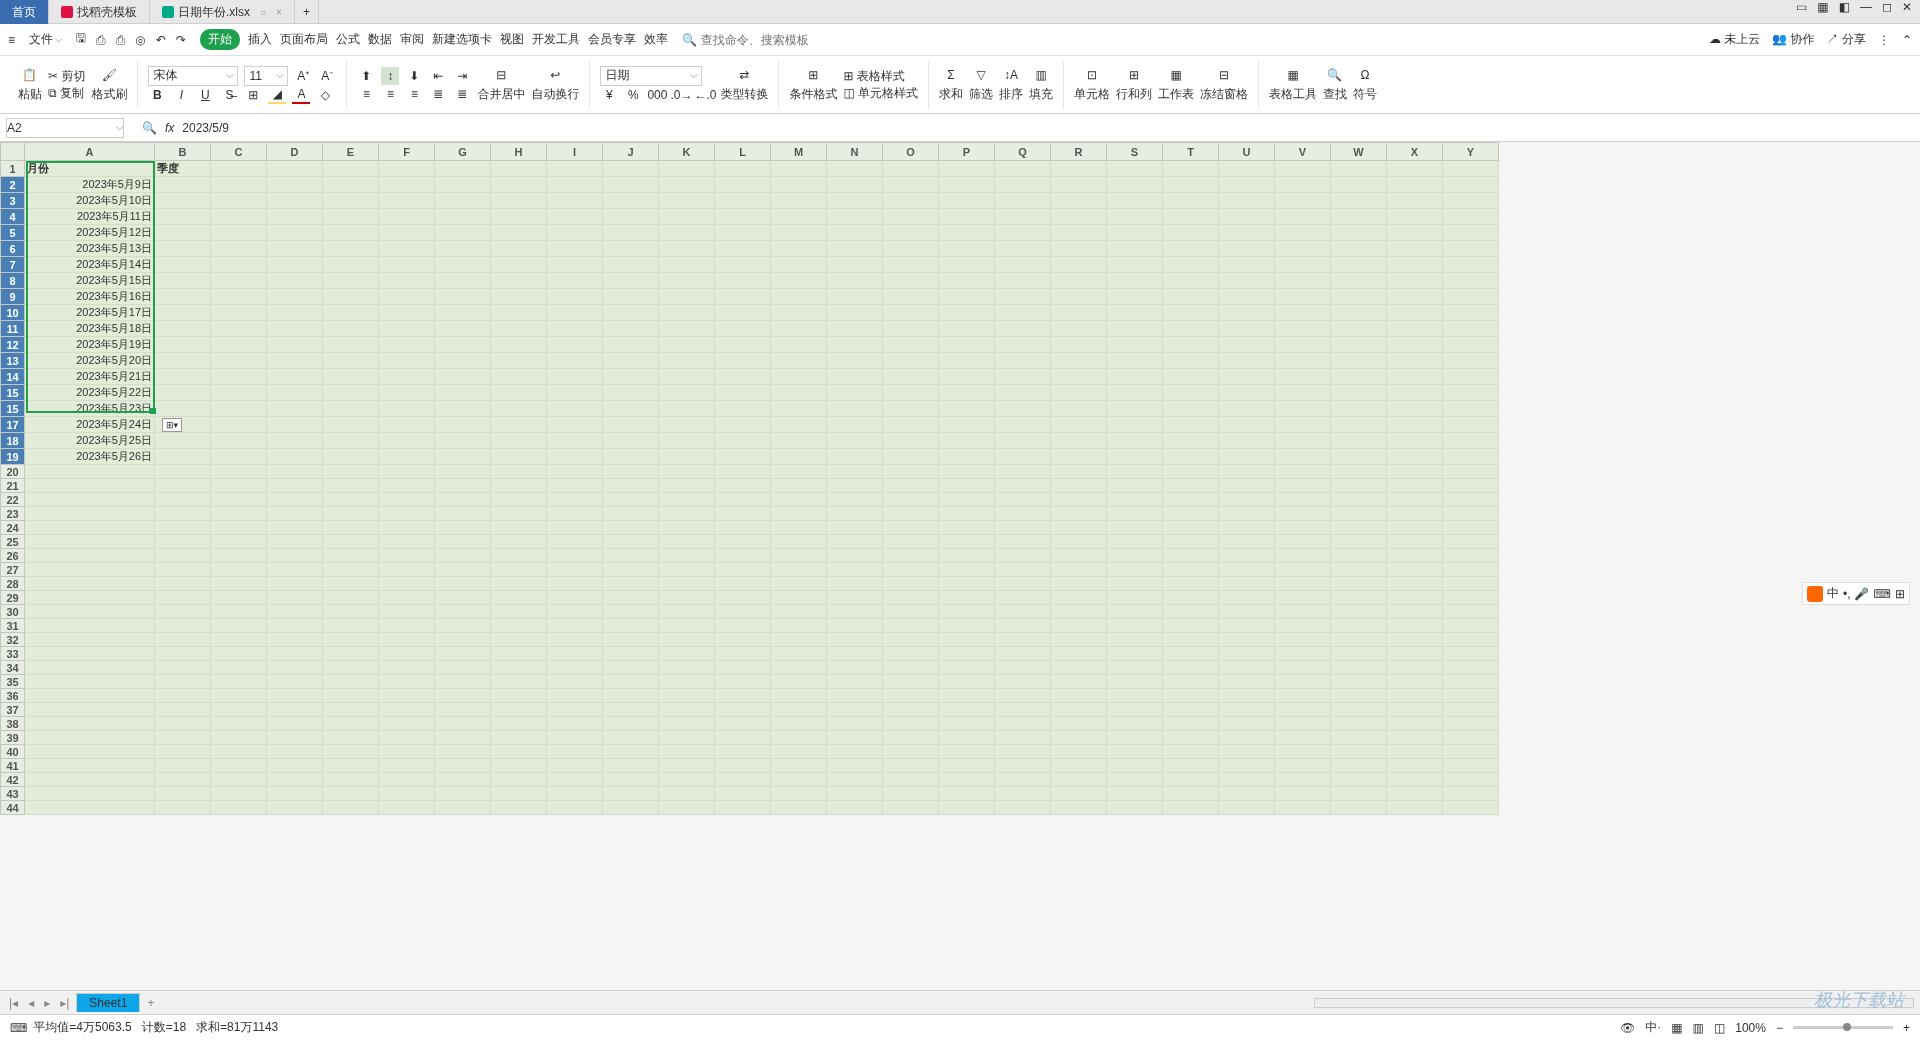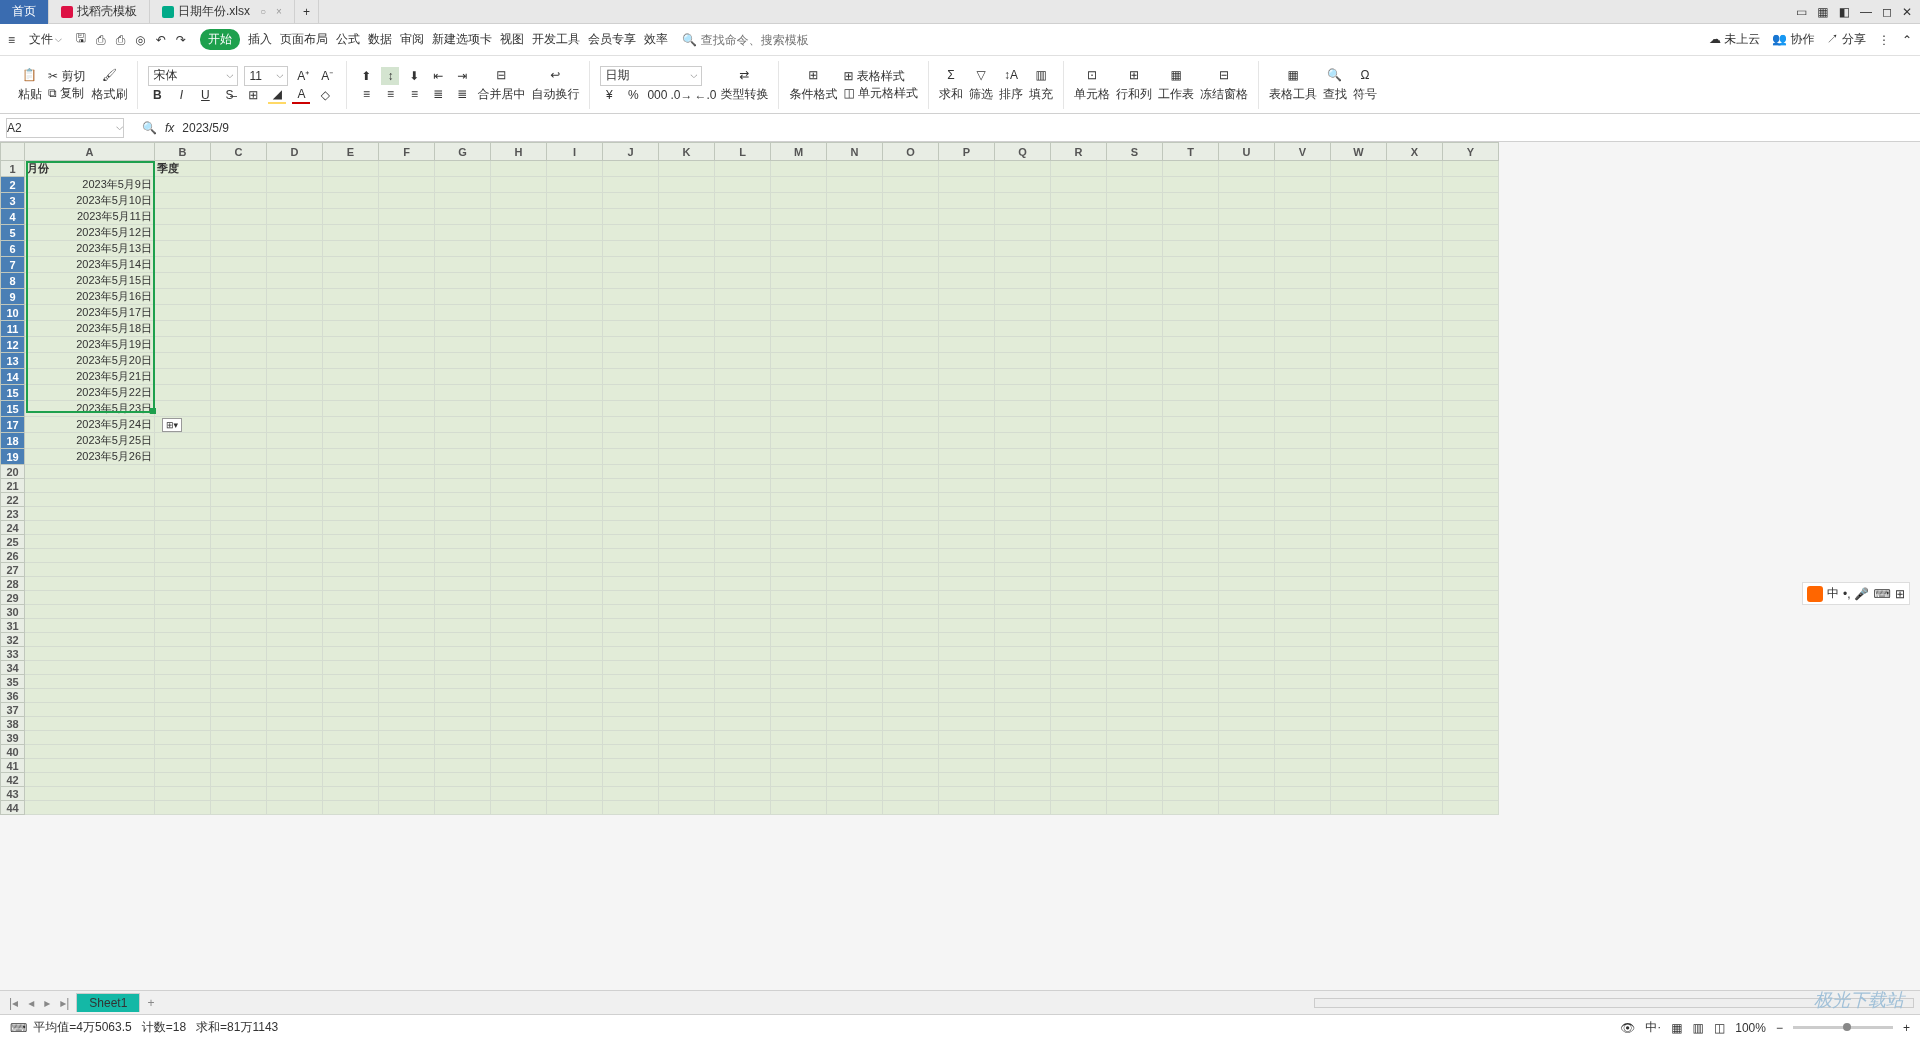--- a/index.html
+++ b/index.html
@@ -1,17 +1,17 @@
 <!DOCTYPE html>
 <html><head>
 <meta charset="utf-8">
 <style>
 *{margin:0;padding:0;box-sizing:border-box;font-family:"Microsoft YaHei",Arial,sans-serif;font-size:12px;color:#333;}
 body{background:#f5f5f5;width:1920px;height:1040px;overflow:hidden;position:relative;}
-.titlebar{height:24px;background:#e8e8e8;display:flex;align-items:center;border-bottom:1px solid #d0d0d0;}
+.titlebar{height:24px;background:#e8e8e8;display:flex;align-items:flex-start;border-bottom:1px solid #d0d0d0;}
 .tab{padding:0 12px;height:24px;display:flex;align-items:center;gap:4px;border-right:1px solid #d0d0d0;cursor:pointer;}
 .tab.home{background:#3a6cb0;color:#fff;}
 .tab.home span{color:#fff;}
 .tab .ico{width:12px;height:12px;display:inline-block;}
 .tab .ico.red{background:#d14;border-radius:2px;}
 .tab .ico.green{background:#0a8;border-radius:2px;}
 .tab .close{margin-left:6px;color:#999;font-size:10px;}
 .tab.plus{padding:0 8px;color:#888;}
 .titlebar-right{margin-left:auto;display:flex;gap:10px;padding-right:8px;align-items:center;color:#666;}
 .titlebar-right span{cursor:pointer;}
@@ -48,21 +48,21 @@
 .corner{background:#e8ede4;border:1px solid #c0c7bc;width:24px;}
 .cell{border:1px solid #d4dcd0;background:#e2ecd8;height:14px;font-size:11px;padding:0 2px;}
 .colA{width:130px;}
 .colDef{width:56px;}
 td.cell.dataA{text-align:right;}
 .selBox{position:absolute;border:2px solid #1ea04d;pointer-events:none;left:26px;top:19px;width:129px;height:252px;}
 .selBox::after{content:"";position:absolute;right:-3px;bottom:-3px;width:6px;height:6px;background:#1ea04d;}
 .options-btn{position:absolute;left:162px;top:276px;width:20px;height:14px;border:1px solid #999;background:#fff;display:flex;align-items:center;justify-content:center;font-size:9px;}
 .sheettabs{height:24px;background:#f0f0f0;display:flex;align-items:center;border-top:1px solid #d0d0d0;padding:0 6px;gap:4px;}
 .sheettabs .nav{color:#888;padding:0 3px;cursor:pointer;}
-.sheettabs .sheet{background:#14b8a6;padding:2px 12px;border:1px solid #ccc;border-bottom:none;}
+.sheettabs .sheet{background:#0ea5e9;padding:2px 12px;border:1px solid #ccc;border-bottom:none;}
 .statusbar{height:26px;background:#fff;display:flex;align-items:center;padding:0 10px;border-top:1px solid #d0d0d0;font-size:11px;color:#555;}
 .statusbar .right{margin-left:auto;display:flex;align-items:center;gap:10px;}
 .zoomSlider{width:100px;height:3px;background:#ccc;position:relative;}
 .zoomSlider::after{content:"";position:absolute;left:50%;top:-3px;width:8px;height:8px;background:#888;border-radius:50%;}
 .floatTool{position:absolute;right:10px;top:582px;display:flex;align-items:center;gap:4px;background:#fff;padding:2px 4px;border:1px solid #ddd;}
 .floatTool .s-ico{width:16px;height:16px;background:#f60;border-radius:3px;}
 .watermark{position:absolute;right:16px;bottom:28px;font-size:18px;color:#a0c0d8;font-style:italic;}
 .dd{font-size:9px;color:#888;}
 </style>
 </head>

